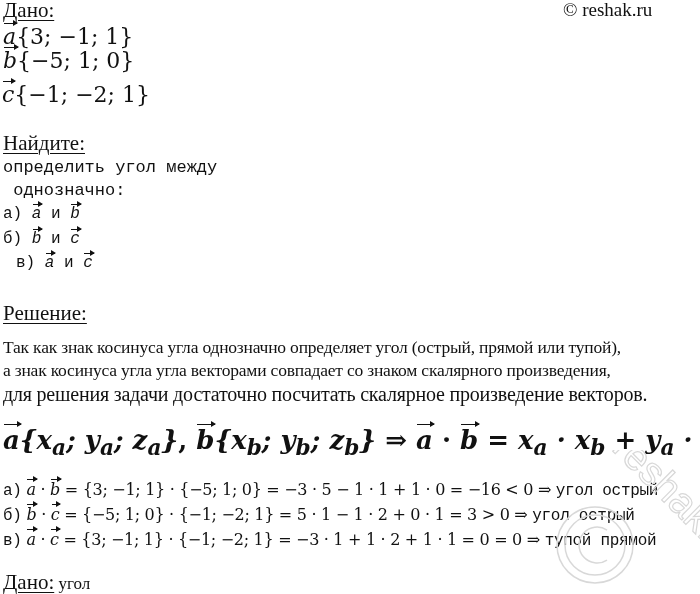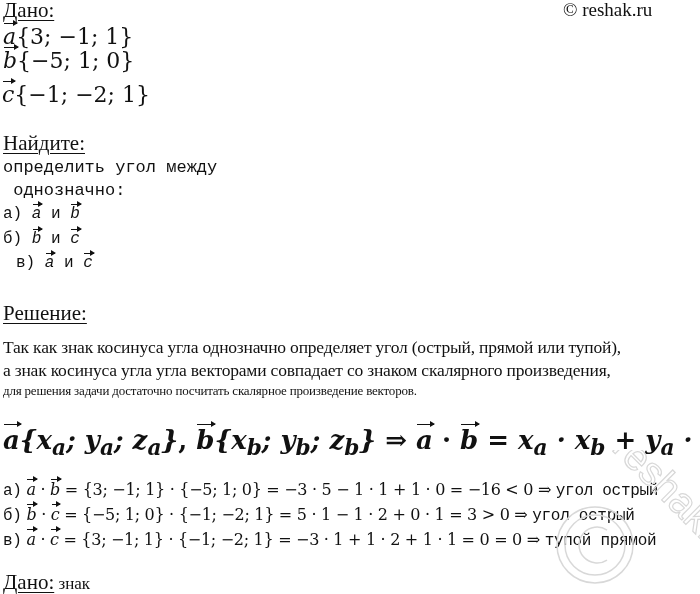--- a/index.html
+++ b/index.html
@@ -53,21 +53,21 @@
 <div class="abs cyr" style="left:16px; top:254px;">
   <span>в)</span>
   <span class="vec">a</span>
   <span>и</span>
   <span class="vec">c</span>
 </div>
 
 <div class="abs hdr" style="left:3px; top:301px;">Решение:</div>
 <div class="abs body-text" style="left:3px; top:337px; font-size:17.5px;">Так как знак косинуса угла однозначно определяет угол (острый, прямой или тупой),</div>
 <div class="abs body-text" style="left:3px; top:360px; font-size:17.5px;">а знак косинуса угла угла векторами совпадает со знаком скалярного произведения,</div>
-<div class="abs body-text" style="left:3px; top:383px; font-size:13px;">для решения задачи достаточно посчитать скалярное произведение векторов.</div>
+<div class="abs body-text" style="left:3px; top:383px; font-size:20px;">для решения задачи достаточно посчитать скалярное произведение векторов.</div>
 
 <div class="abs math bold" style="left:3px; top:425px; font-size:26px;">
   <span class="vec">a</span><span class="mi">{x<sub>a</sub>; y<sub>a</sub>; z<sub>a</sub>}</span>, <span class="vec">b</span><span class="mi">{x<sub>b</sub>; y<sub>b</sub>; z<sub>b</sub>}</span>
   <span>⇒</span>
   <span class="vec">a</span> · <span class="vec">b</span> = <span class="mi">x<sub>a</sub> · x<sub>b</sub> + y<sub>a</sub> · y<sub>b</sub> + z<sub>a</sub> · z<sub>b</sub></span>
 </div>
 
 <div class="abs math" style="left:3px; top:480px; font-size:16px; letter-spacing:-0.3px;">
   <span class="cyr">а)</span>
   <span class="vec">a</span> · <span class="vec">b</span><span style="white-space:pre;text-align:right;"> = {3; −1; 1} · {−5; 1; 0} = −3 · 5 − 1 · 1 + 1 · 0 = −16 &lt; 0 ⇒ </span><span class="cyr">угол острый</span>
@@ -75,21 +75,21 @@
 <div class="abs math" style="left:3px; top:505px; font-size:16px; letter-spacing:-0.3px;">
   <span class="cyr">б)</span>
   <span class="vec">b</span> · <span class="vec">c</span><span style="white-space:pre;"> = {−5; 1; 0} · {−1; −2; 1} = 5 · 1 − 1 · 2 + 0 · 1 = 3 &gt; 0 ⇒ </span><span class="cyr">угол острый</span>
 </div>
 <div class="abs math" style="left:3px; top:530px; font-size:16px; letter-spacing:-0.3px;">
   <span class="cyr">в)</span>
   <span class="vec">a</span> · <span class="vec">c</span><span style="white-space:pre;"> = {3; −1; 1} · {−1; −2; 1} = −3 · 1 + 1 · 2 + 1 · 1 = 0 = 0 ⇒ </span><span class="cyr">тупой прямой</span>
 </div>
 
 <div class="abs" style="left:3px; top:570px; font-size:19px;">
-  <span class="hdr">Дано:</span><span style="font-size:17px; white-space:pre;"> знак</span>
+  <span class="hdr">Дано:</span><span style="font-size:17px; white-space:pre;"> угол</span>
 </div>
 
 <svg class="wm" viewBox="0 0 160 150">
   <g fill="none" stroke="#d8d8d8" stroke-width="1.5">
     <circle cx="50" cy="95" r="38"></circle>
     <circle cx="50" cy="95" r="30"></circle>
     <path d="M62 80 A18 18 0 1 0 62 110"></path>
   </g>
   <text x="20" y="30" transform="rotate(45 80 70)" font-size="40" fill="none" stroke="#d8d8d8" stroke-width="1.2" font-family="Liberation Sans, sans-serif">reshak.ru</text>
 </svg>

